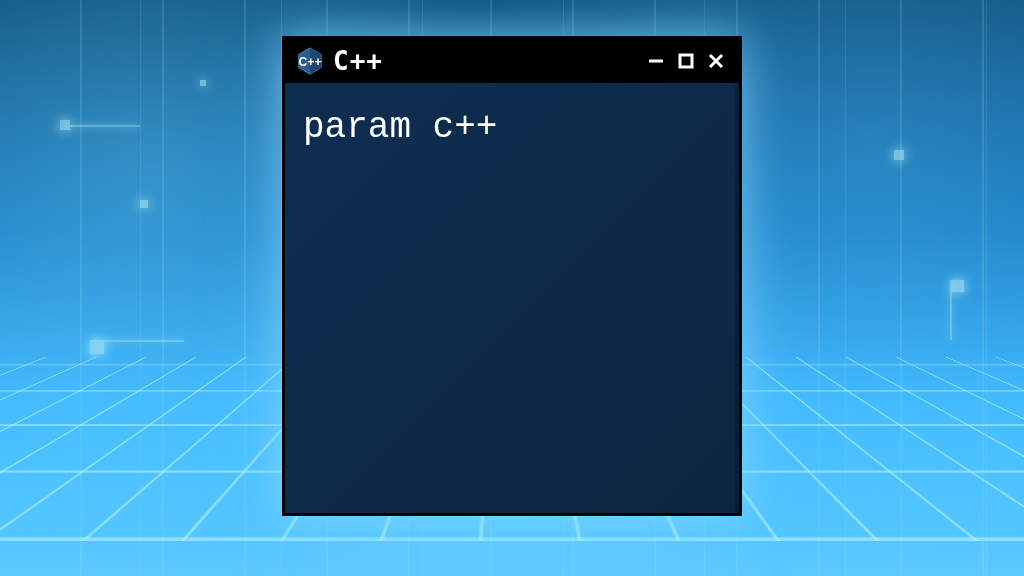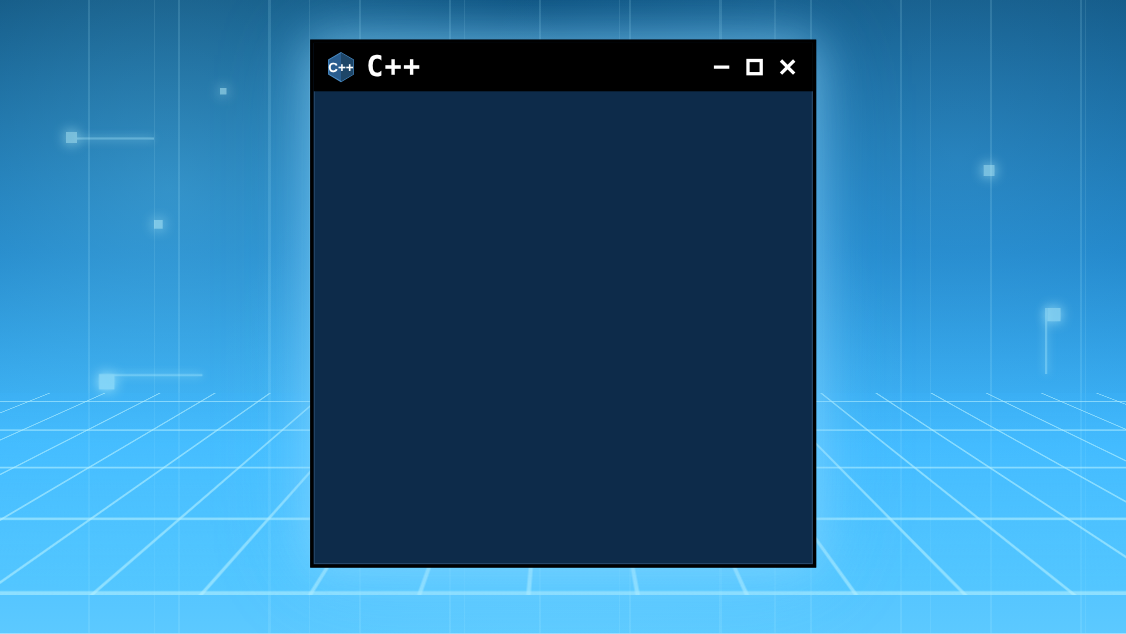--- a/index.html
+++ b/index.html
@@ -209,14 +209,17 @@
       </div>
       <div class="win-ctrl">
         <svg width="20" height="20" viewBox="0 0 20 20">
           <line x1="4" y1="4" x2="16" y2="16"></line>
           <line x1="16" y1="4" x2="4" y2="16"></line>
         </svg>
       </div>
     </div>
   </div>
 
+  <div class="terminal-body">
+    <div class="terminal-text">param c++</div>
+  </div>
 
 </div>
 
 </body></html>

